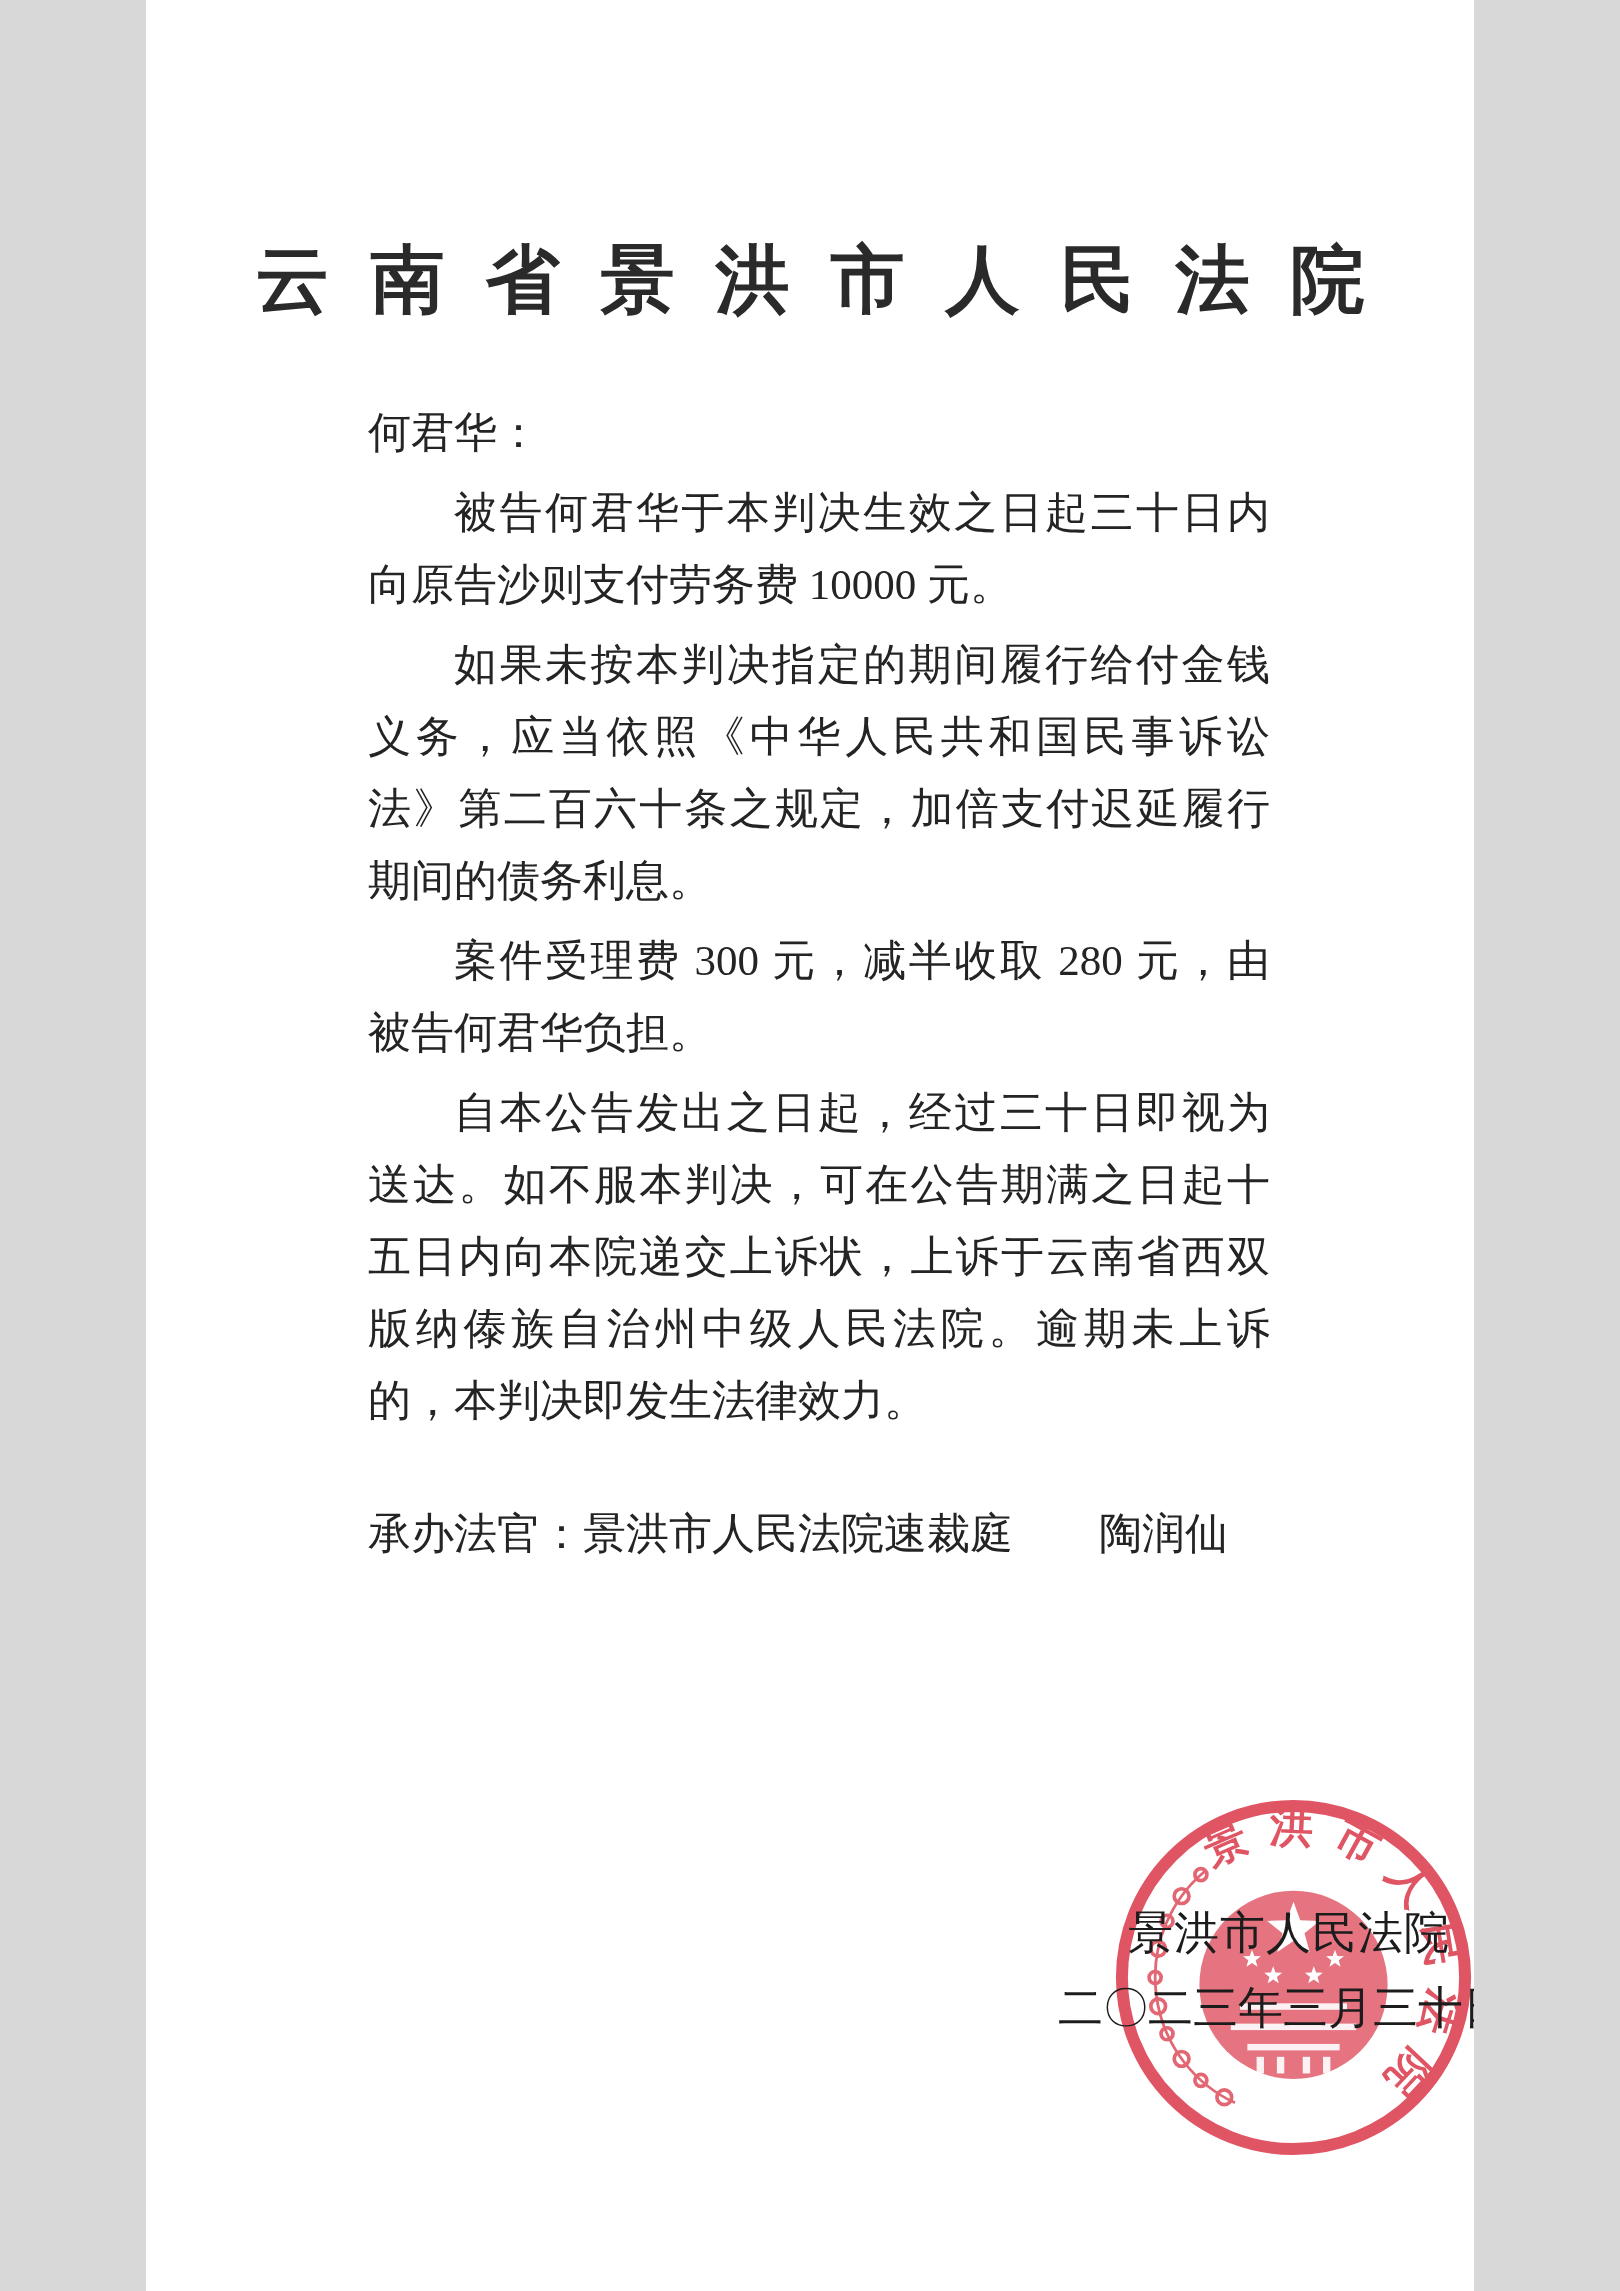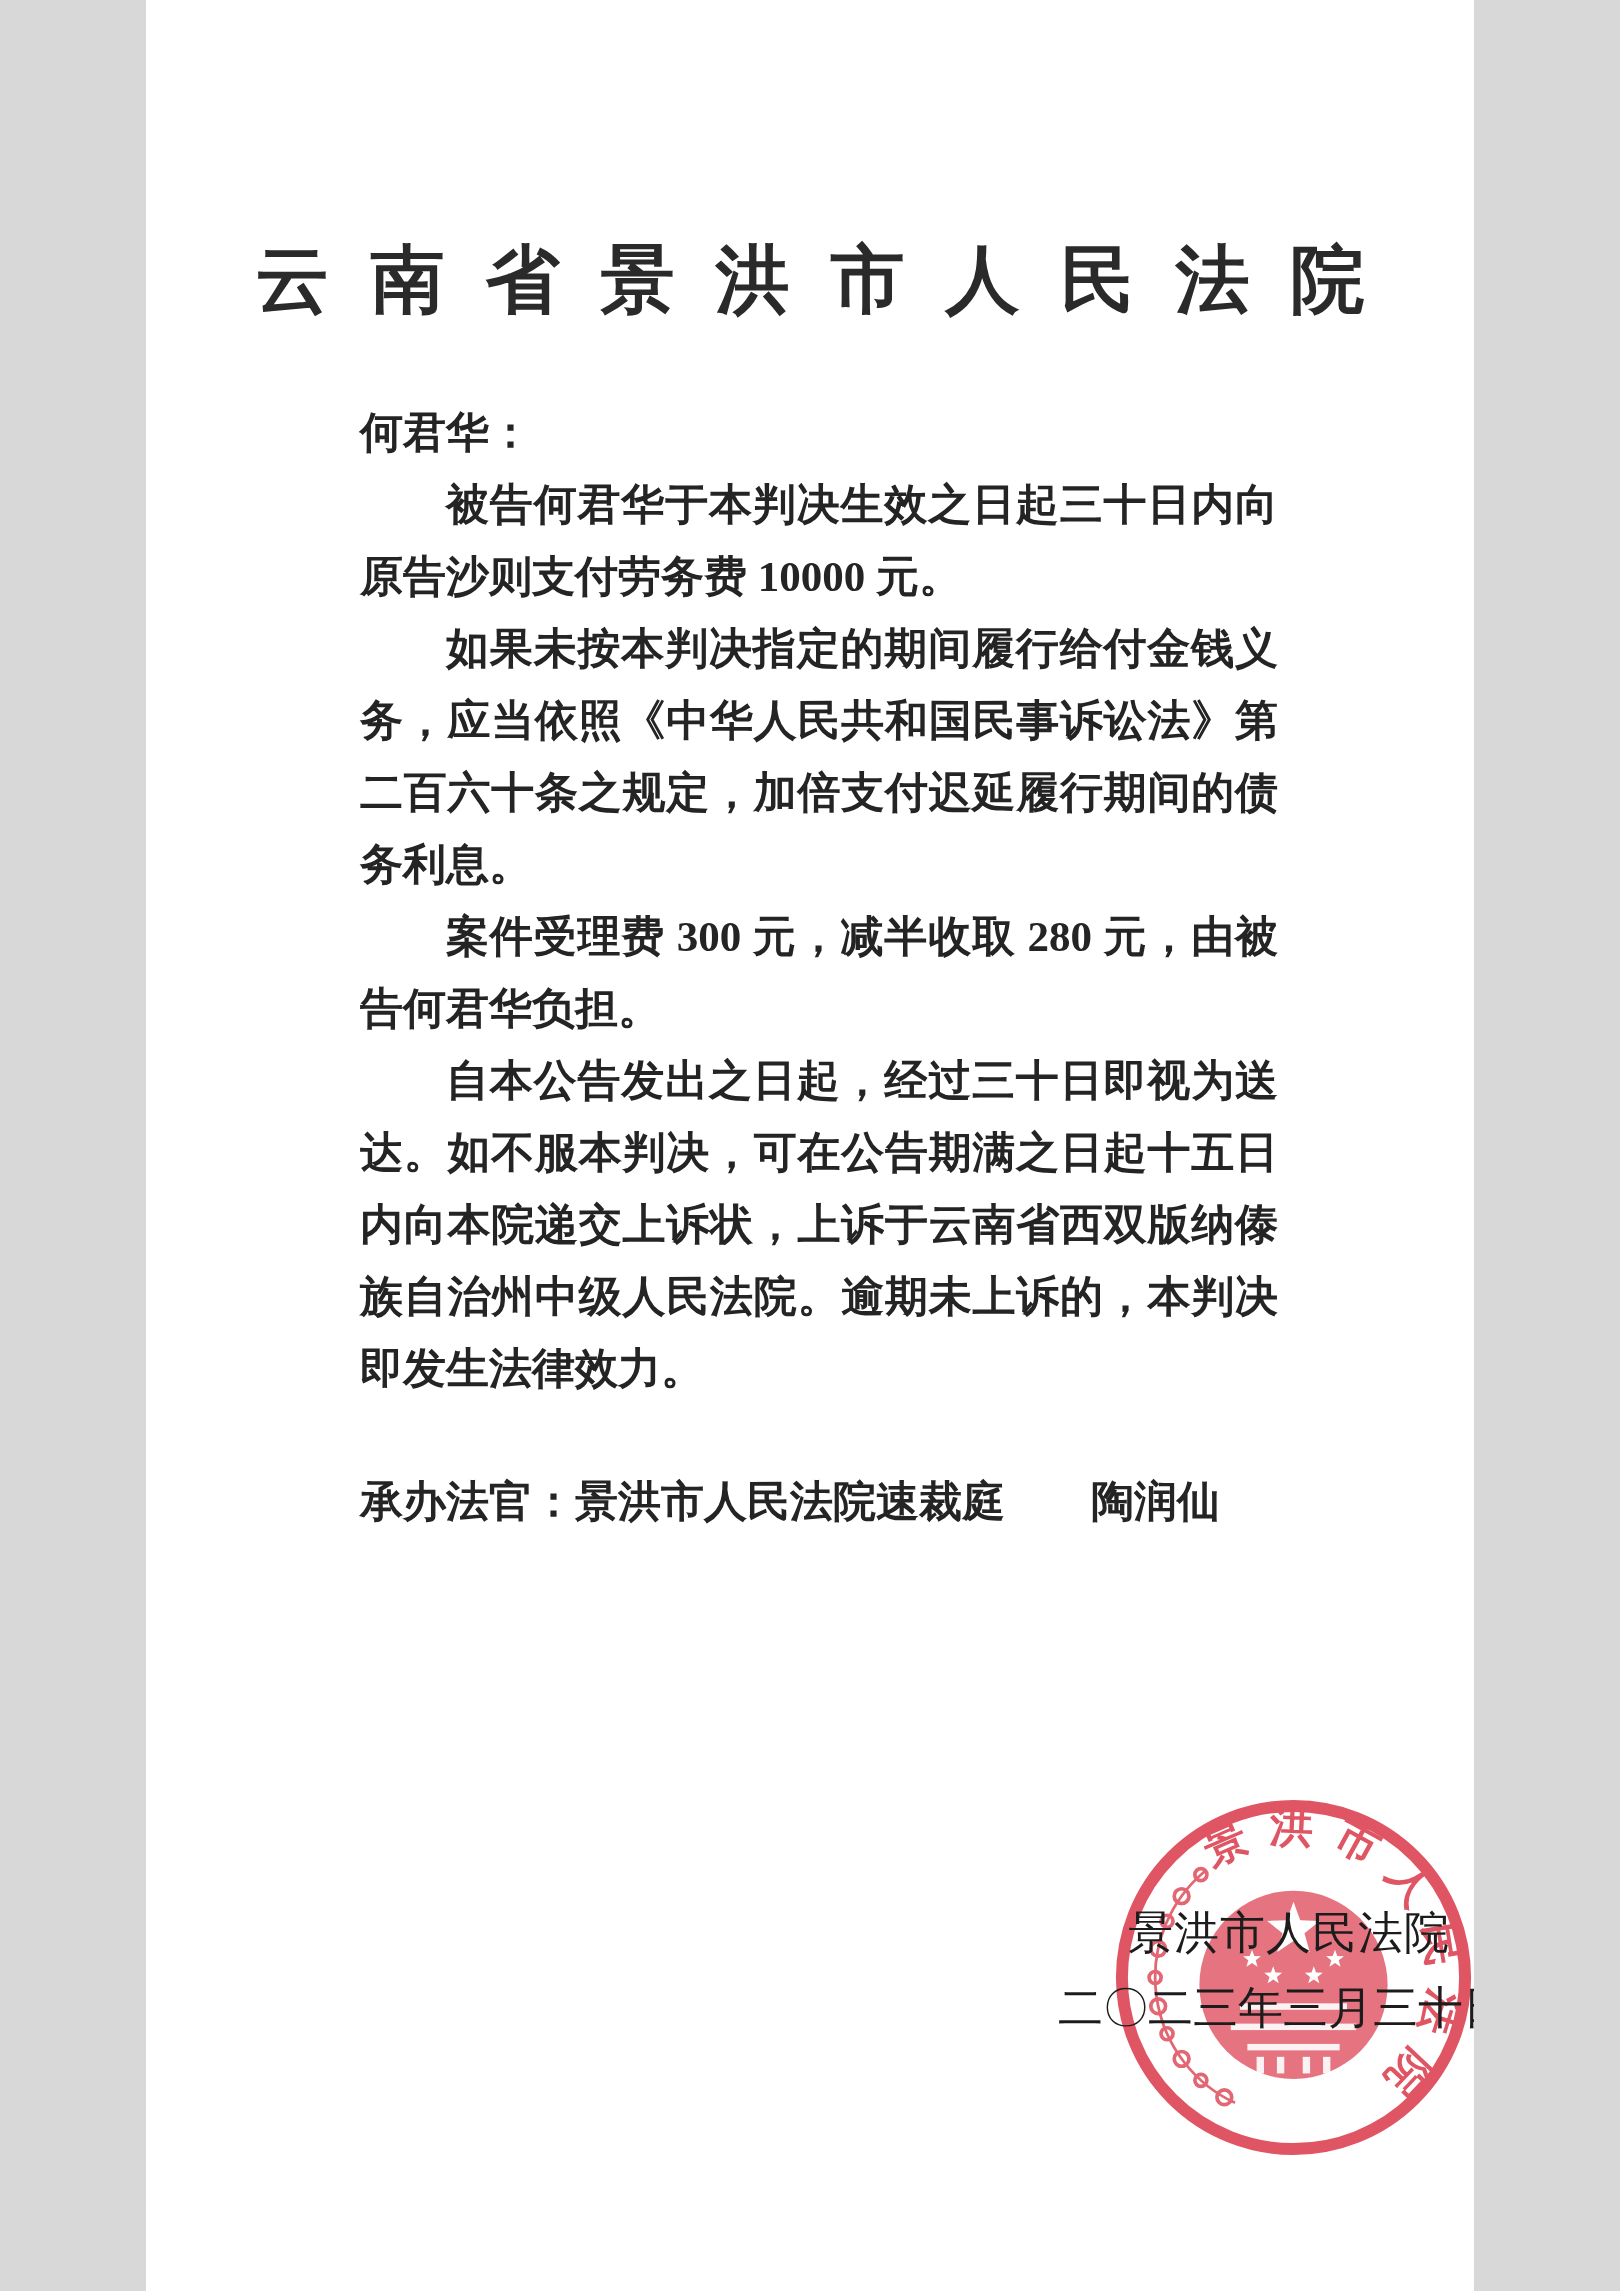--- a/index.html
+++ b/index.html
@@ -34,21 +34,21 @@
     text-indent: 142px;
     color: #2a2a2a;
   }
   .content {
     margin: 80px 196px 0 214px;
     font-size: 43px;
     line-height: 72px;
     text-align: justify;
     color: #242424;
   }
-  .content p { margin: 0; font-weight: bold; }
+  .content p { margin: 8px; }
   .content p.indent { text-indent: 86px; }
   .judge-line {
     margin-top: 61px !important;
     text-align: left;
   }
   .seal {
     position: absolute;
     left: 963px;
     top: 1793px;
     width: 369px;

